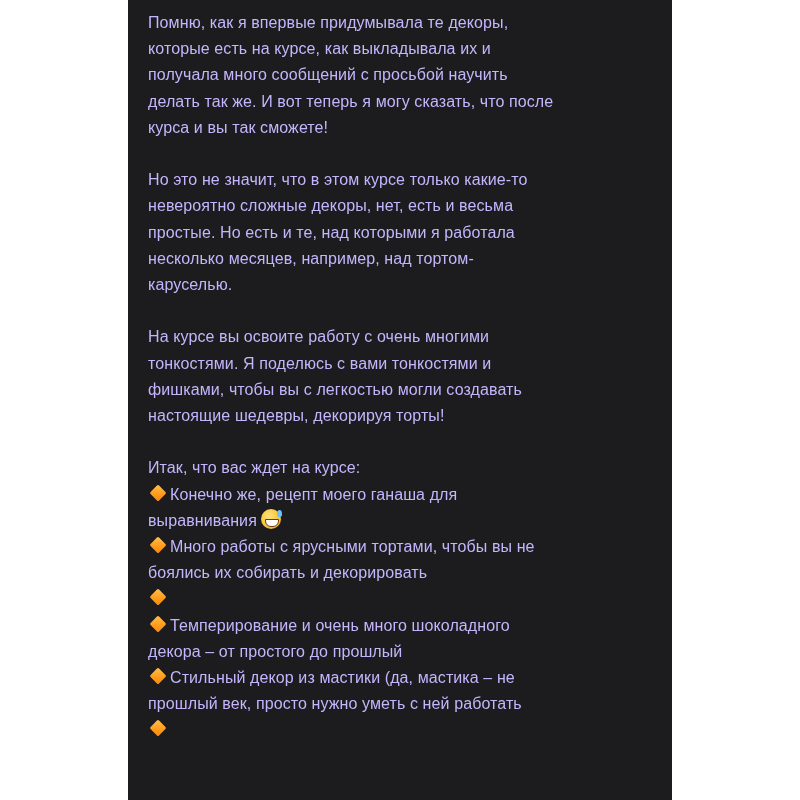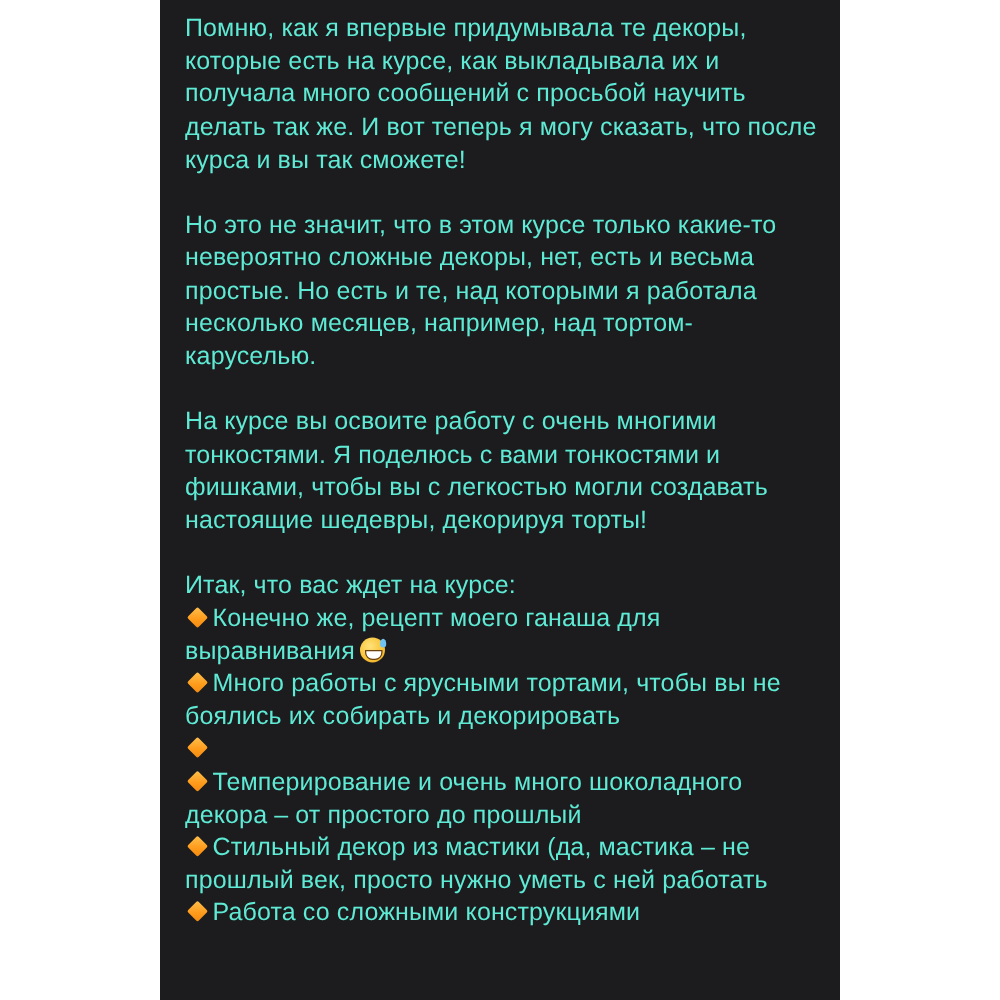--- a/index.html
+++ b/index.html
@@ -3,23 +3,23 @@
 <meta charset="utf-8">
 <style>
   html, body { margin: 0; padding: 0; background: #ffffff; }
   body { width: 800px; height: 800px; position: relative; overflow: hidden; }
   .panel {
     position: absolute; left: 128px; top: 0; width: 544px; height: 800px;
     background: #1c1c1e;
   }
   .content {
     position: absolute; left: 20px; top: 10px; width: 515px;
-    color: #5eead4;
+    color: #c4b5fd;
     font-family: "Liberation Sans", "DejaVu Sans", sans-serif;
-    font-size: 20px; line-height: 26.2px;
+    font-size: 16px; line-height: 26.2px;
     letter-spacing: 0.1px;
   }
   .para { margin: 0 0 26.2px 0; }
   .line { display: block; white-space: nowrap; }
   .bullet-line { display: block; white-space: nowrap; }
   .diamond {
     display: inline-block; width: 12px; height: 12px; margin: 0 6px 0 4px;
     background: linear-gradient(135deg, #ffc04d 0%, #ff9a1a 60%, #f28a10 100%);
     transform: rotate(45deg); vertical-align: 1px; border-radius: 1.5px;
   }
@@ -88,18 +88,18 @@
         <span class="bullet-line">декора – от простого до прошлый</span>
       </div>
 
       <div>
         <span class="bullet-line"><span class="diamond"></span><span>Стильный декор из мастики (да, мастика – не</span></span>
         <span class="bullet-line">прошлый век, просто нужно уметь с ней работать</span>
       </div>
 
 
       <div>
-        <span class="bullet-line"><span class="diamond"></span><span>Работа со сложными конструкциями</span></span>
+        <span class="bullet-line"><span class="diamond"></span></span>
       </div>
     </div>
 
   </div>
 </div>
 
 </body></html>

